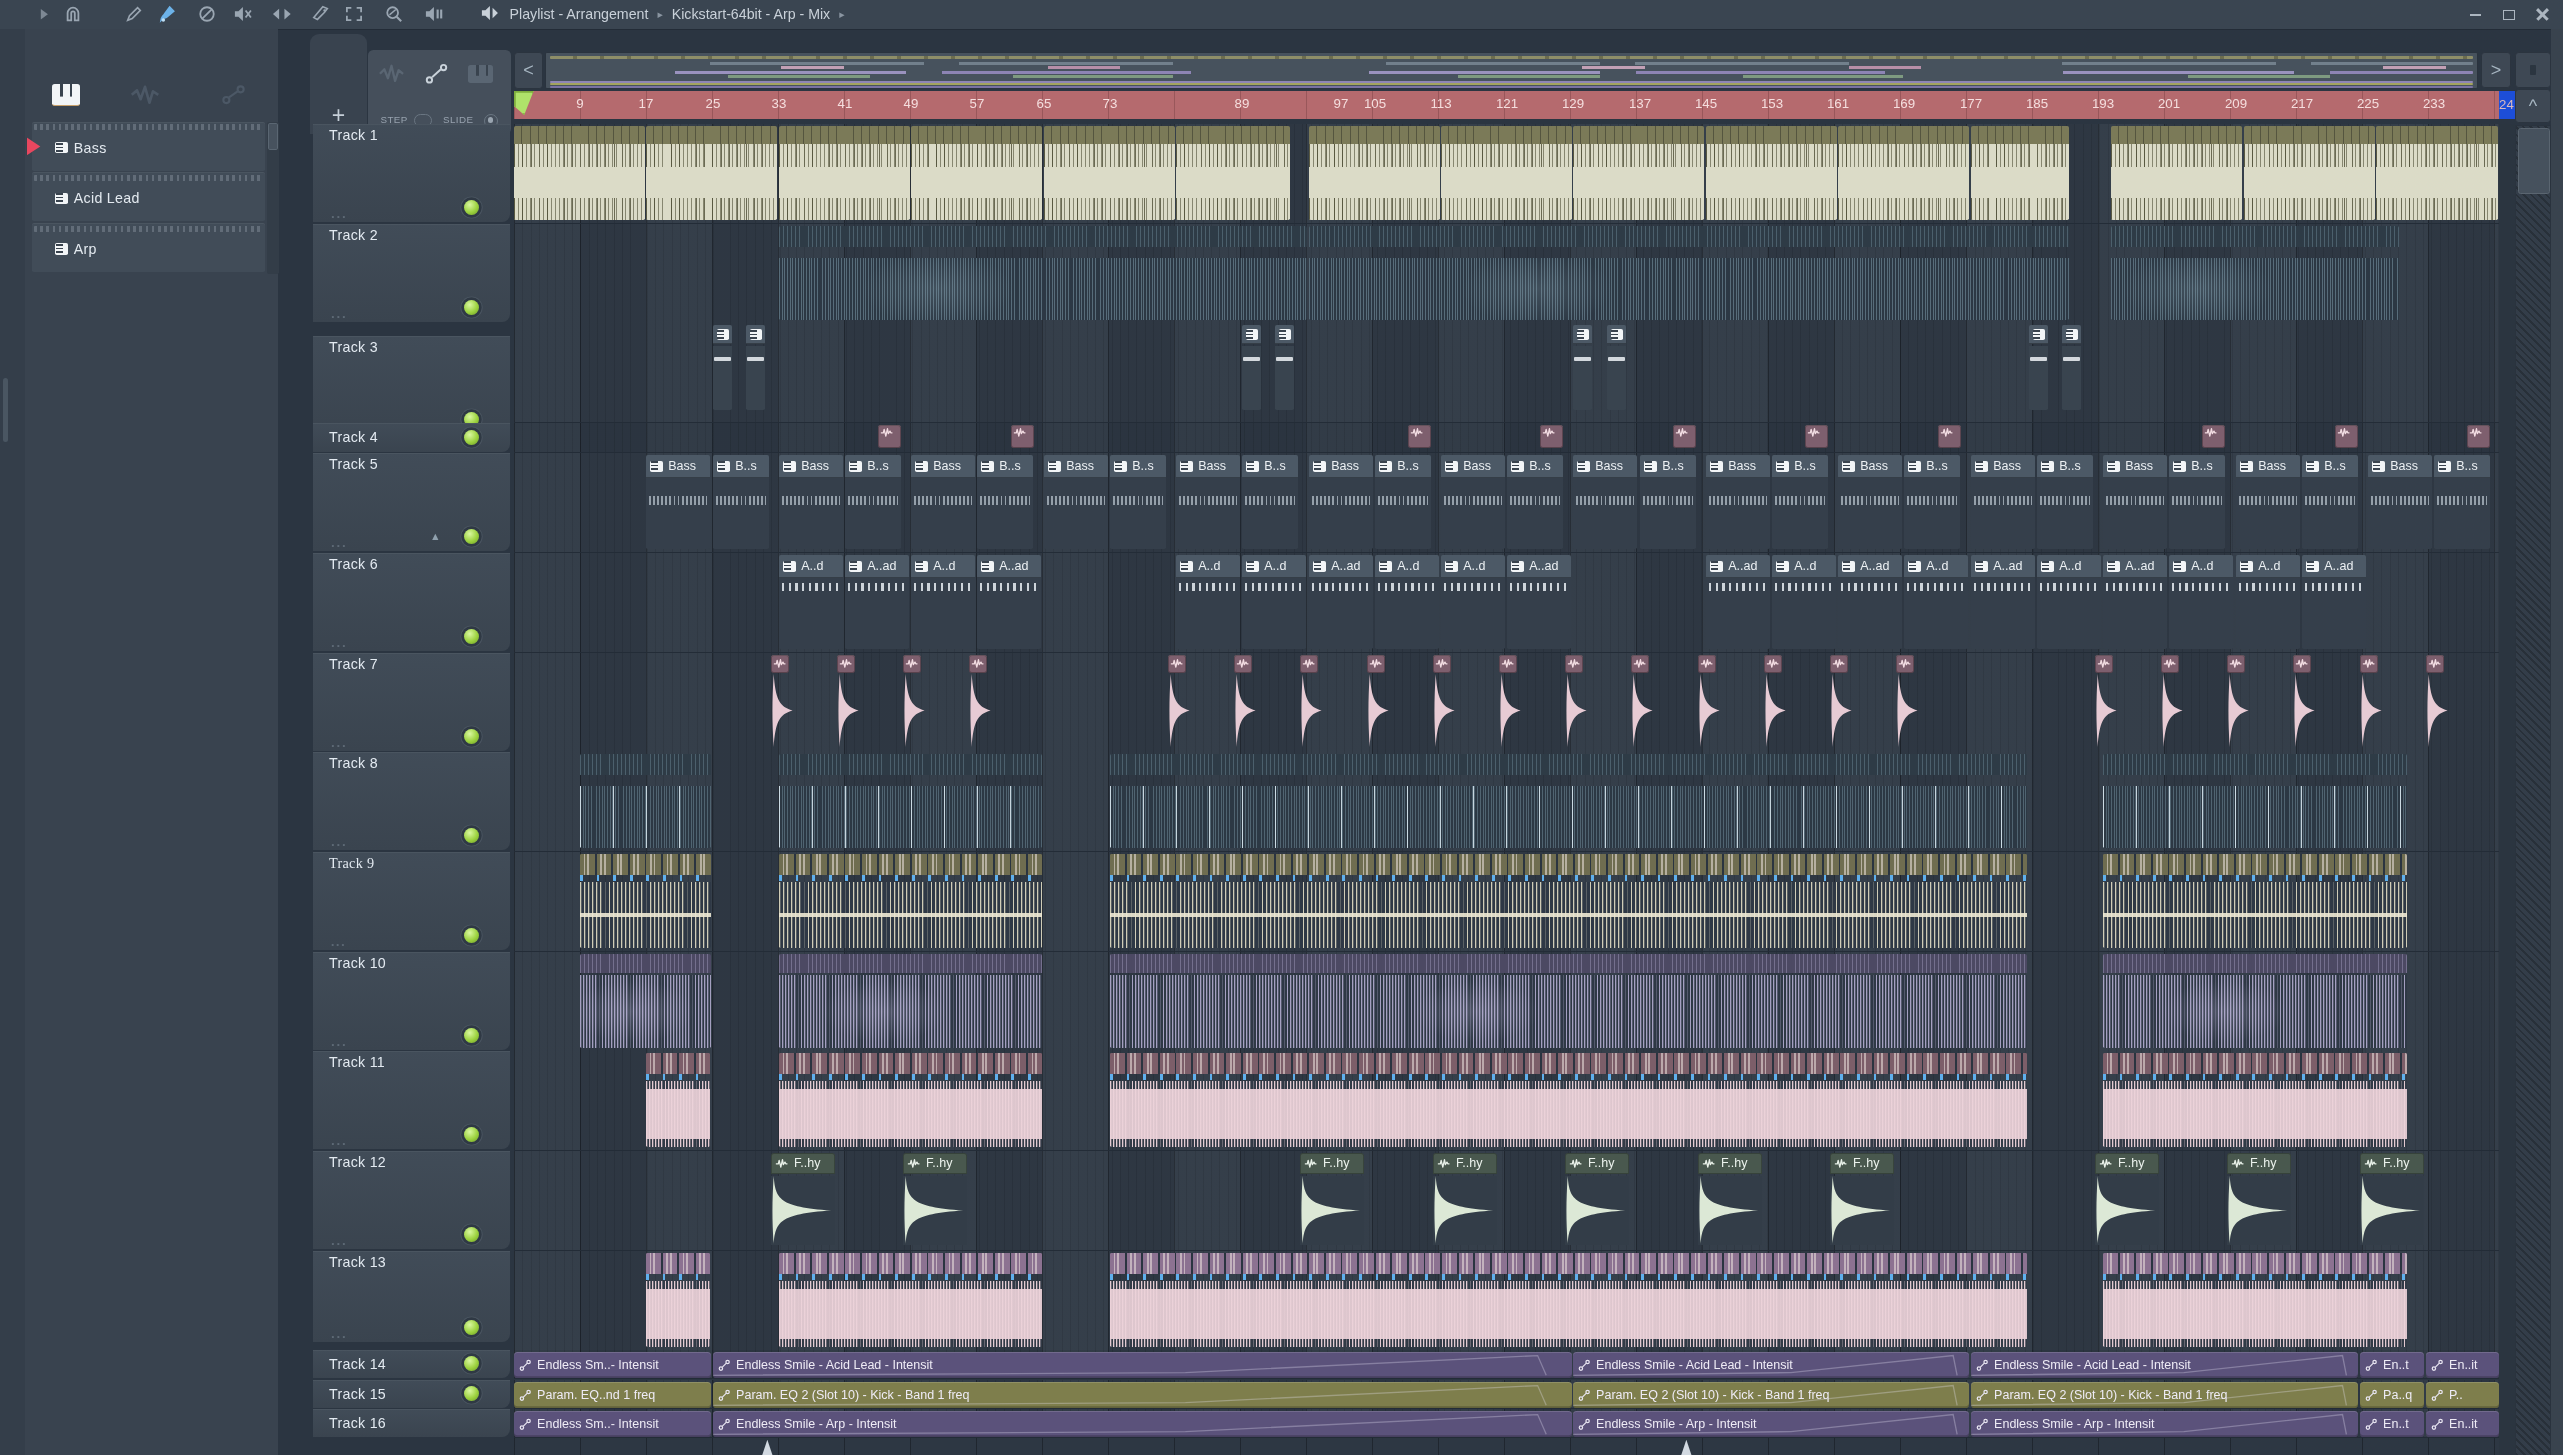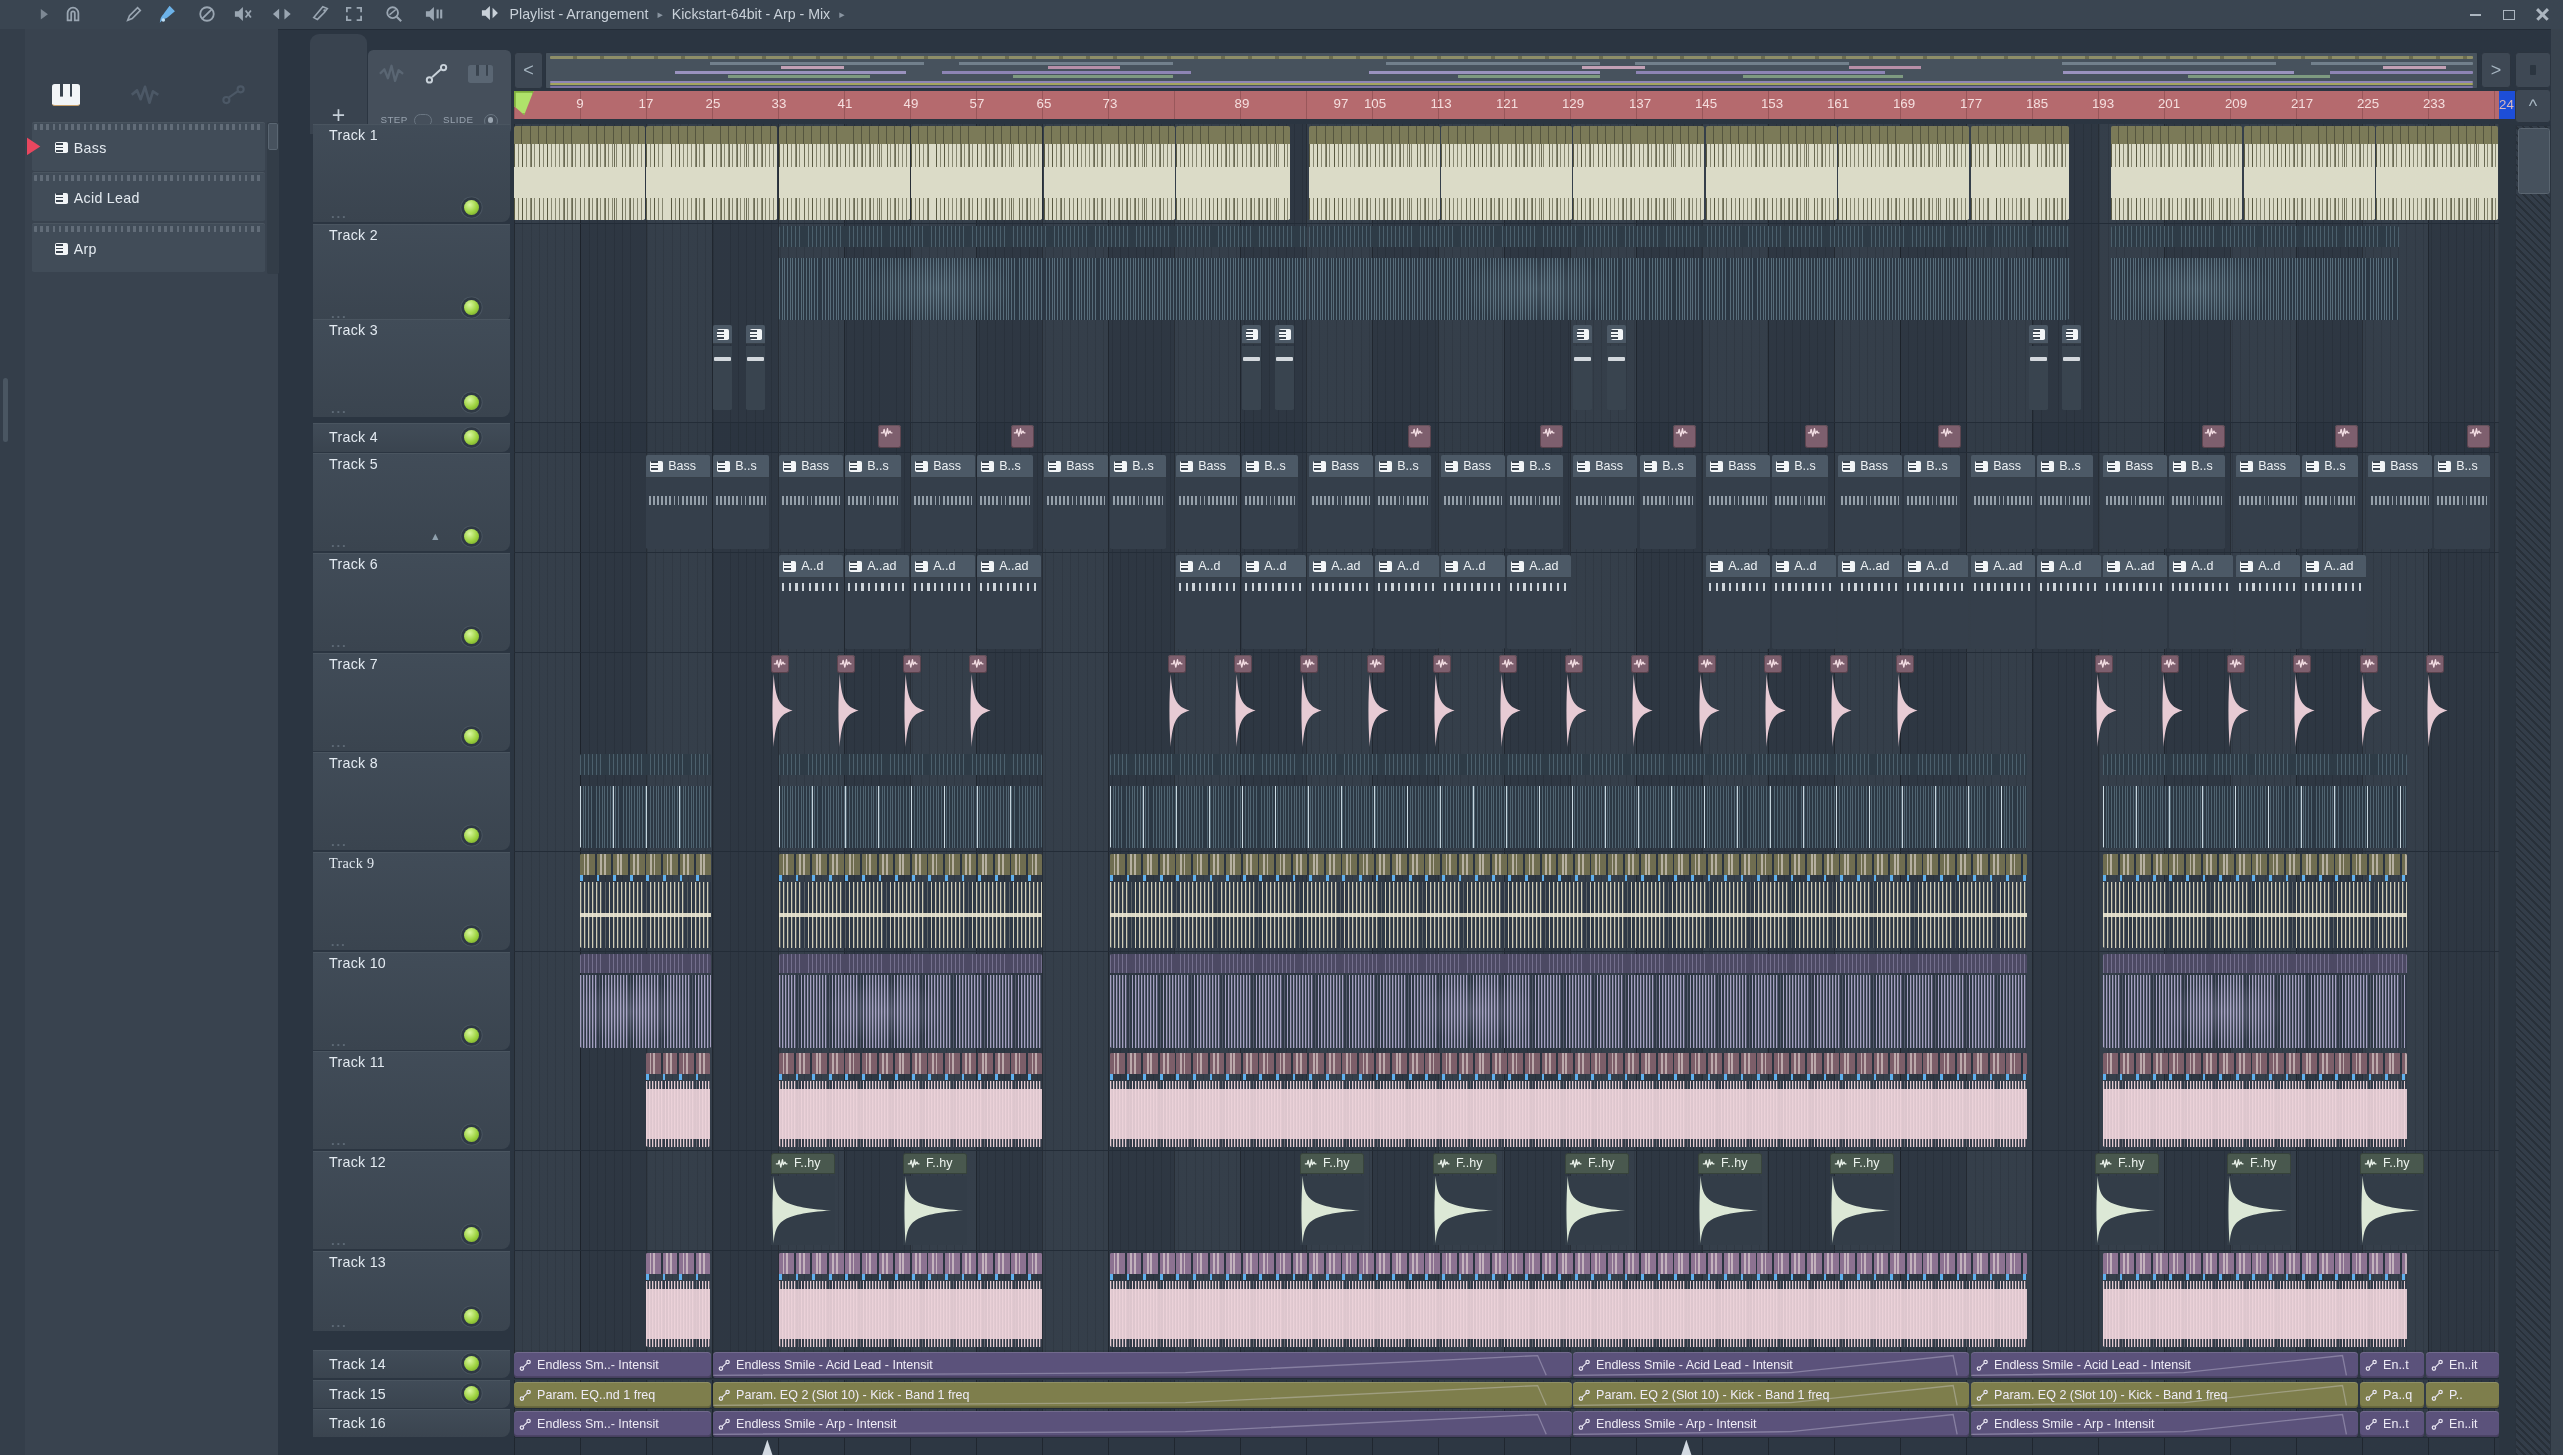--- a/index.html
+++ b/index.html
@@ -368,21 +368,21 @@
       <div class="hrow" style="top: 0px; height: 98px;">
         <span class="tname">Track 1</span>
         <span class="tdots">...</span>
         <span class="led" style="bottom:7.1px"></span>
       </div>
       <div class="hrow" style="top: 100px; height: 98px;">
         <span class="tname">Track 2</span>
         <span class="tdots">...</span>
         <span class="led" style="bottom:7.1px"></span>
       </div>
-      <div class="hrow" style="top: 195px; height: 98px;">
+      <div class="hrow" style="top: 212px; height: 98px;">
         <span class="tname">Track 3</span>
         <span class="tdots">...</span>
         <span class="led" style="bottom:7.1px"></span>
       </div>
       <div class="hrow" style="top: 299px; height: 28.5px;">
         <span class="tname mid">Track 4</span>
         <span class="led" style="top:6.7px"></span>
       </div>
       <div class="hrow" style="top: 329px; height: 98px;">
         <span class="tname">Track 5</span>
@@ -418,21 +418,21 @@
       <div class="hrow" style="top: 927px; height: 98px;">
         <span class="tname">Track 11</span>
         <span class="tdots">...</span>
         <span class="led" style="bottom:7.1px"></span>
       </div>
       <div class="hrow" style="top: 1027px; height: 98px;">
         <span class="tname">Track 12</span>
         <span class="tdots">...</span>
         <span class="led" style="bottom:7.1px"></span>
       </div>
-      <div class="hrow" style="top: 1127px; height: 80px;">
+      <div class="hrow" style="top: 1127px; height: 91px;">
         <span class="tname">Track 13</span>
         <span class="tdots">...</span>
         <span class="led" style="bottom:7.1px"></span>
       </div>
       <div class="hrow" style="top: 1226px; height: 28px;">
         <span class="tname mid">Track 14</span>
         <span class="led" style="top:6.2px"></span>
       </div>
       <div class="hrow" style="top: 1256px; height: 28px;">
         <span class="tname mid">Track 15</span>

